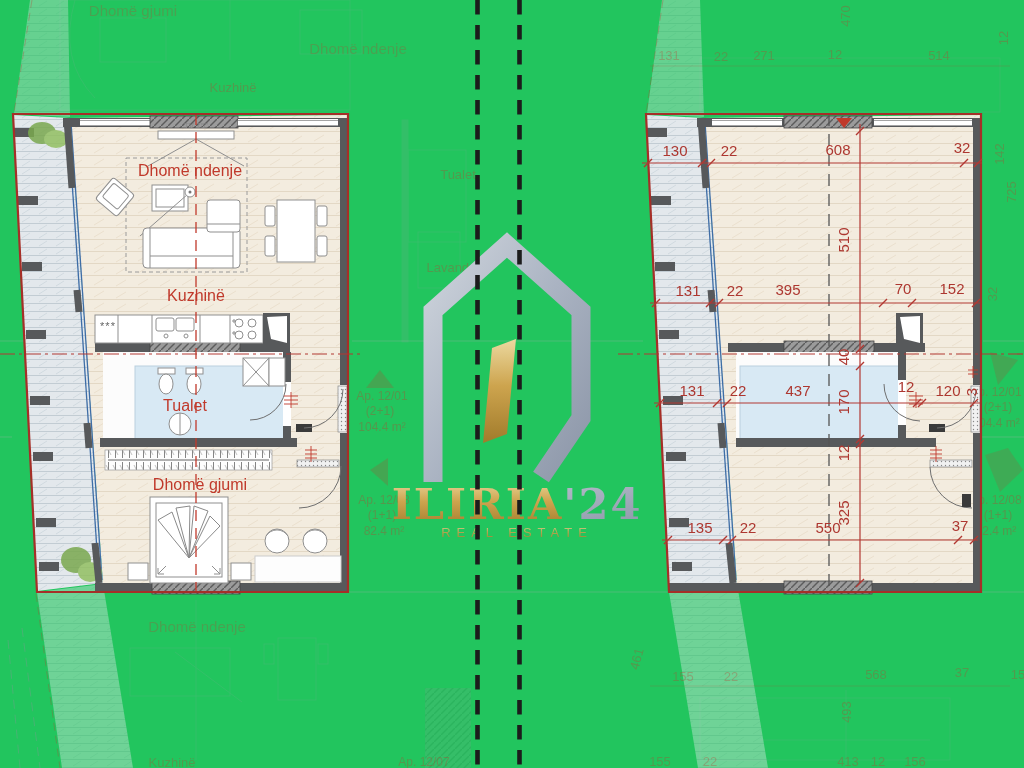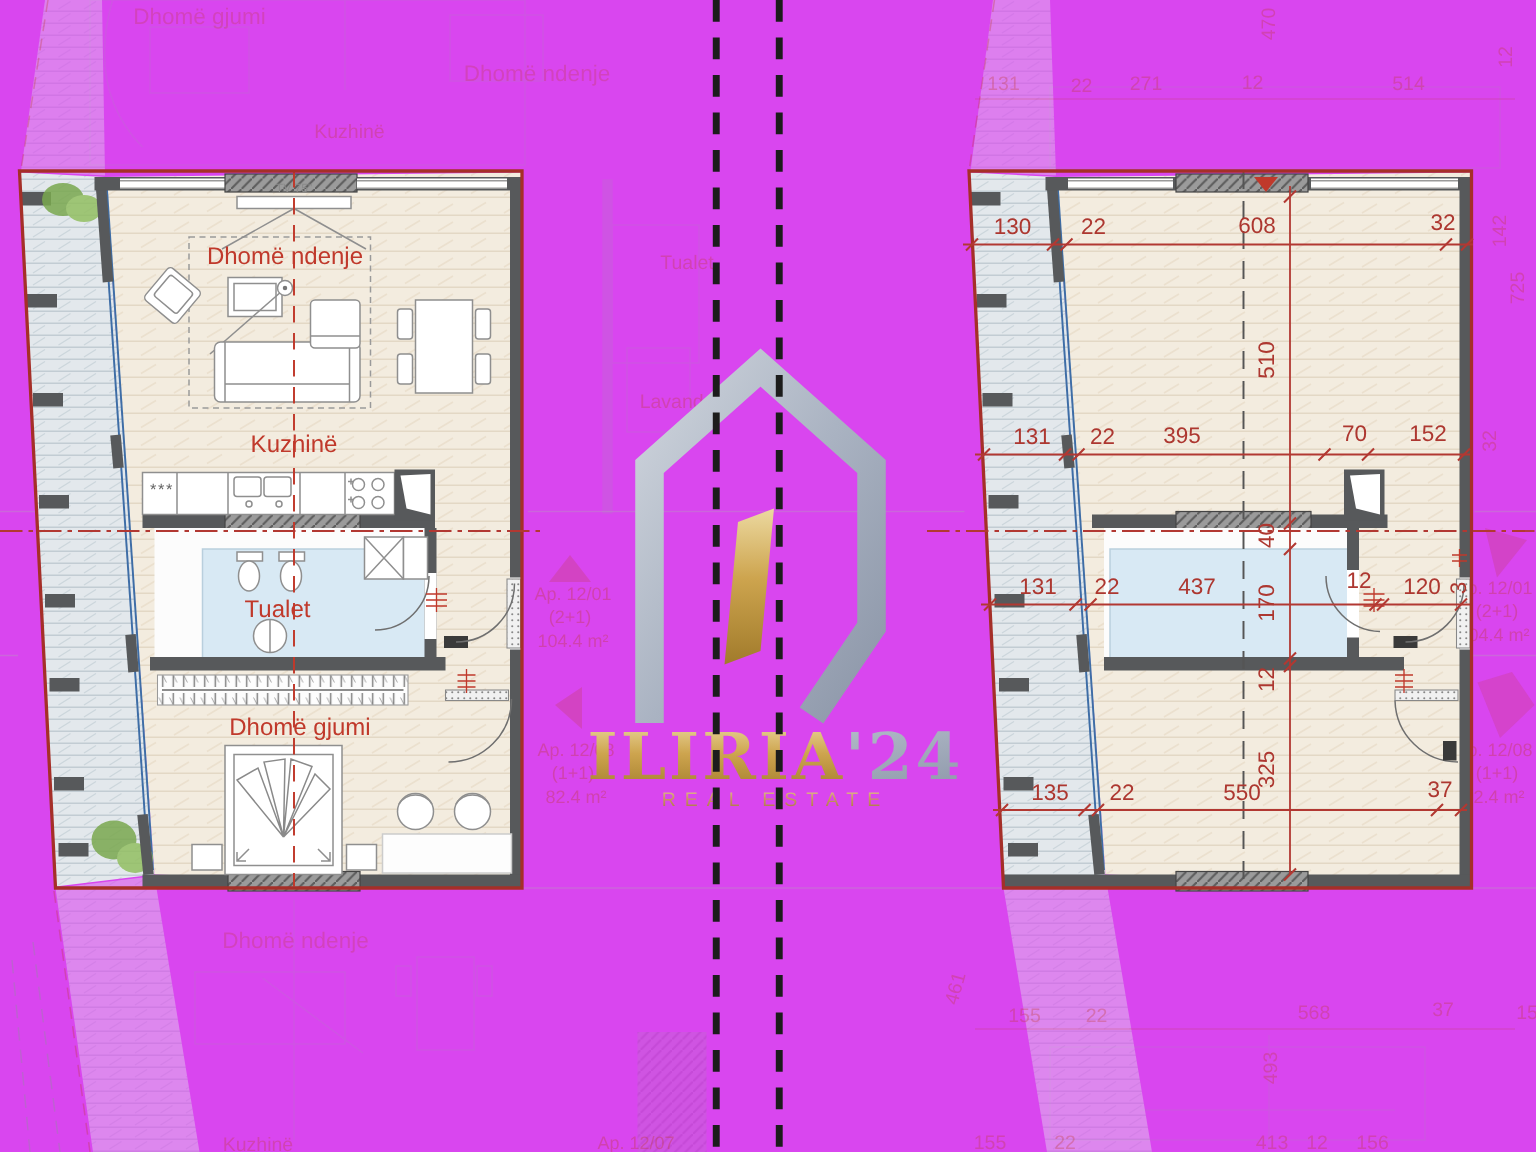--- a/index.html
+++ b/index.html
@@ -1,16 +1,16 @@
 <!DOCTYPE html>
 <html><head>
 <meta charset="utf-8">
 <style>
   html,body{margin:0;padding:0;background:#ffffff;}
-  .stage{position:relative;width:1024px;height:768px;background:#d946ef;overflow:hidden;
+  .stage{position:relative;width:1024px;height:768px;background:#22c55e;overflow:hidden;
          font-family:"Liberation Sans",sans-serif;}
   svg{display:block;}
   text{font-family:"Liberation Sans",sans-serif;}
   .dim{font-size:15px;fill:#ad3730;text-anchor:middle;}
   .dimv{font-size:15px;fill:#ad3730;text-anchor:middle;}
   .room{font-size:16px;fill:#c0392b;text-anchor:middle;}
   .tiny{font-size:8px;fill:#8a8a8a;text-anchor:middle;}
   .hob{font-size:11px;fill:#666;text-anchor:middle;letter-spacing:1px;}
   .bgred{font-size:13px;fill:#c0392b;opacity:.30;text-anchor:middle;}
   .bgred-s{font-size:12px;fill:#c0392b;opacity:.32;text-anchor:middle;}

